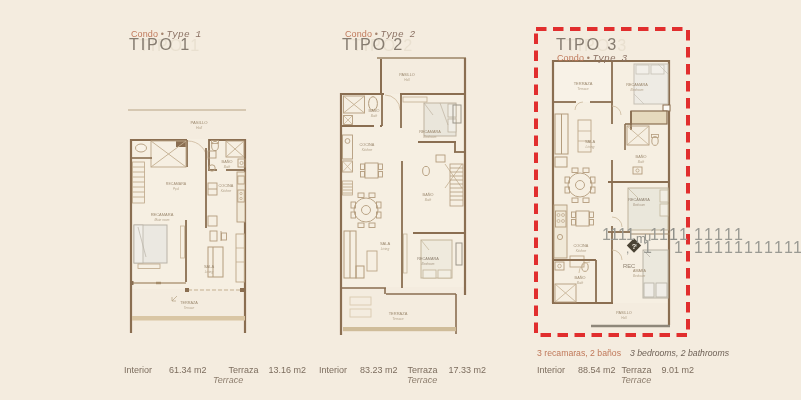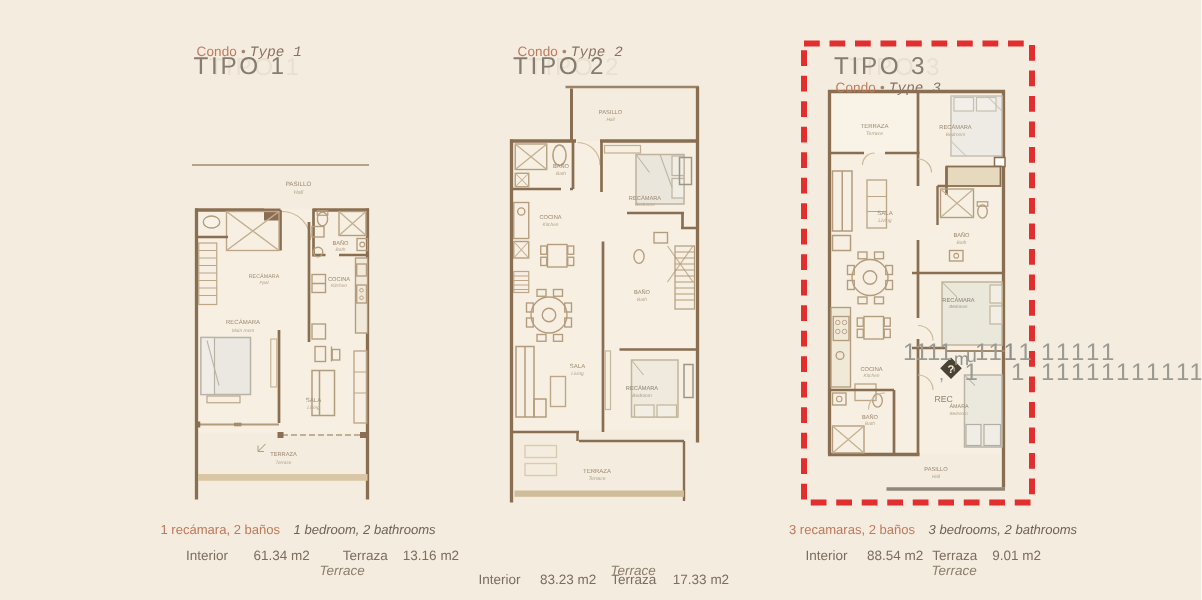--- a/index.html
+++ b/index.html
@@ -648,43 +648,42 @@
 
 </svg>
 
 
 <div class="condo" style="left:131px;">Condo <span style="color:#a5856f;">•</span> <span class="tipe">Type 1</span></div>
 
 <div class="tipo" style="left:129px;">TIPO 1</div>
 
 <div class="ghost" style="left:139px;">TIPO 1</div>
 
-<div class="rowA" style="left:107px;">1 recámara, 2 baños<span class="en">1 bedroom, 2 bathrooms</span></div>
 
 <div class="rowB" style="left:108px;padding-left:16px;"><span>Interior</span><span style="margin-left:17px;">61.34 m2</span><span style="margin-left:22px;">Terraza</span><span style="margin-left:10px;">13.16 m2</span></div>
 
 <div class="terrace" style="left:213px;">Terrace</div>
 
 
 <div class="condo" style="left:345px;">Condo <span style="color:#a5856f;">•</span> <span class="tipe">Type 2</span></div>
 
 <div class="tipo" style="left:342px;">TIPO 2</div>
 
 <div class="ghost" style="left:352px;">TIPO 2</div>
 
 
-<div class="rowB" style="left:319px;"><span>Interior</span><span style="margin-left:13px;margin-top:16px;">83.23 m2</span><span style="margin-left:10px;">Terraza</span><span style="margin-left:11px;">17.33 m2</span></div>
+<div class="rowB" style="left:319px;"><span>Interior</span><span style="margin-left:13px;">83.23 m2</span><span style="margin-left:10px;">Terraza</span><span style="margin-left:11px;">17.33 m2</span></div>
 
 <div class="terrace" style="left:407px;">Terrace</div>
 
 
 <div class="condo" style="left:557px;margin-top:24px;">Condo <span style="color:#a5856f;">•</span> <span class="tipe">Type 3</span></div>
 
 <div class="tipo" style="left:556px;">TIPO 3</div>
 
 <div class="ghost" style="left:566px;">TIPO 3</div>
 
-<div class="rowA" style="left:526px;text-align:center;">3 recamaras, 2 baños<span class="en">3 bedrooms, 2 bathrooms</span></div>
+<div class="rowA" style="left:537px;text-align:center;">3 recamaras, 2 baños<span class="en">3 bedrooms, 2 bathrooms</span></div>
 
 <div class="rowB" style="left:537px;"><span>Interior</span><span style="margin-left:13px;">88.54 m2</span><span style="margin-left:6px;">Terraza</span><span style="margin-left:10px;">9.01 m2</span></div>
 
 <div class="terrace" style="left:621px;">Terrace</div>
 </div>
 
 </body></html>

